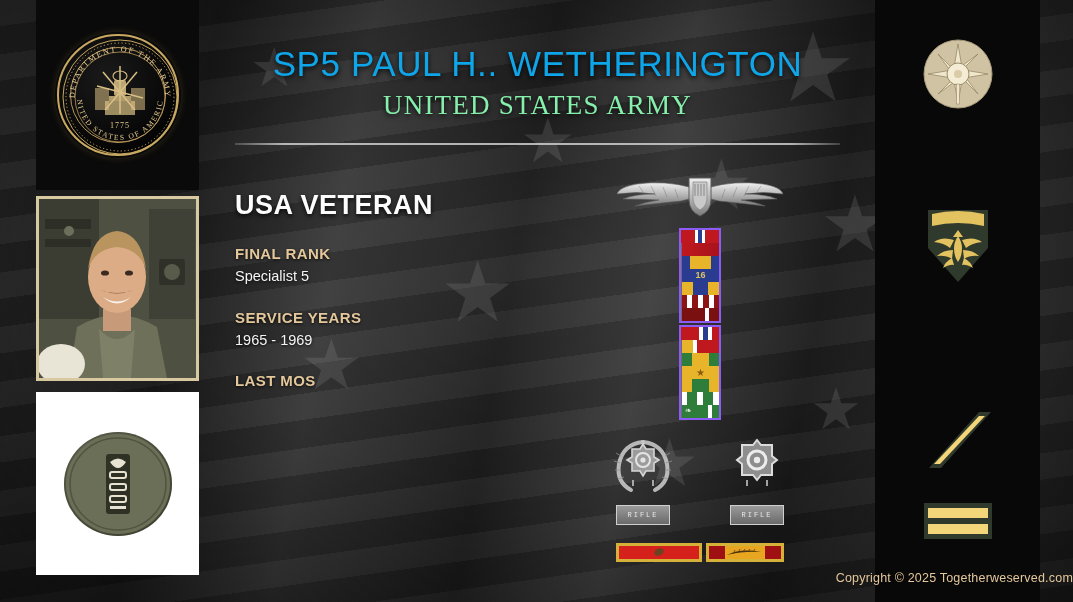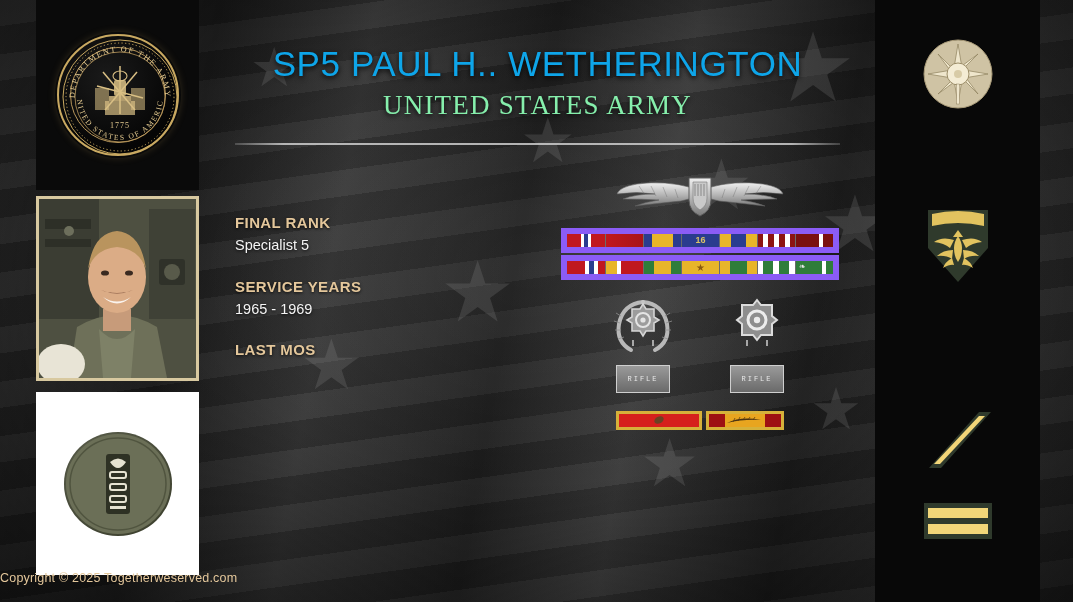--- a/index.html
+++ b/index.html
@@ -47,39 +47,39 @@
   .info { position:absolute; left:235px; top:190px; width:260px; }
   .vet-title { font-size:27px; font-weight:bold; color:#fdfdfd; letter-spacing:.5px;
     text-shadow:0 2px 4px rgba(0,0,0,.8); }
   .field { margin-top:22px; }
   .field.first { margin-top:24px; }
   .f-label { font-size:15px; font-weight:bold; color:#e4c79b; letter-spacing:.4px;
      text-shadow:0 1px 3px rgba(0,0,0,.8); }
   .f-value { font-size:14.5px; color:#f4f4f4; margin-top:5px; line-height:1.35;
      text-shadow:0 1px 3px rgba(0,0,0,.8); }
 
-  .footer { position:absolute; left:0; top:571px; width:1073px; text-align:left;
+  .footer { position:absolute; left:0; top:571px; width:1073px; text-align:right;
     font-size:12.5px; color:#e4c79b; letter-spacing:.2px; }
   .footer .fl { text-decoration:none; color:#e4c79b; }
 
   
   .awards { position:absolute; left:560px; top:170px; width:280px; }
   .badge-row { text-align:center; }
   .ribbon-bar { display:flex; justify-content:center; }
-  .rb-group { display:flex; border:6px solid #8b5cf6; }
+  .rb-group { display:flex; border:2px solid #8b5cf6;flex-direction:column; }
   .rib { width:38px; height:13px; position:relative; }
   .rib + .rib { border-left:1px solid #6b6b6b; }
 
   .badges2 { display:flex; justify-content:center; gap:46px; margin-top:16px; }
 
   .unit-awards { display:flex; justify-content:center; gap:4px; margin-top:18px; }
   .ua { border:3px solid #d6b13a; height:19px; display:flex; align-items:center; justify-content:center; }
 
   
-  .clasp { margin:3px auto 0; width:54px; height:28px; border:1px solid #cfcfcf;
+  .clasp { margin:3px auto 0; width:54px; height:20px; border:1px solid #cfcfcf;
     background:linear-gradient(180deg,#9a9a9a,#6a6a6a); color:#e8e8e8; font-size:7px;
     letter-spacing:2px; display:flex; align-items:center; justify-content:center;
     font-family:"Liberation Mono", monospace; }
 
   
   .seal { position:absolute; left:50%; top:50%; transform:translate(-50%,-50%);
     width:122px; height:122px; border-radius:50%;
     background:radial-gradient(circle at 40% 35%, #1a1a1a, #050505 70%);
     border:2px solid #c9a961; box-shadow:0 0 0 2px #0a0a0a, 0 0 10px rgba(201,169,97,.3); }
   .seal-inner { position:absolute; left:11px; top:11px; right:11px; bottom:11px;
@@ -246,20 +246,21 @@
 <div class="center">
 
   <div class="title-wrap">
     <div class="name">SP5 PAUL H.. WETHERINGTON</div>
     <div class="branch">UNITED STATES ARMY</div>
   </div>
 
   <div class="divider"></div>
 
   <div class="info">
+    <div class="vet-title">USA VETERAN</div>
 
     <div class="field first">
       <div class="f-label">FINAL RANK</div>
       <div class="f-value">Specialist 5</div>
     </div>
 
     <div class="field">
       <div class="f-label">SERVICE YEARS</div>
       <div class="f-value">1965 - 1969</div>
     </div>

